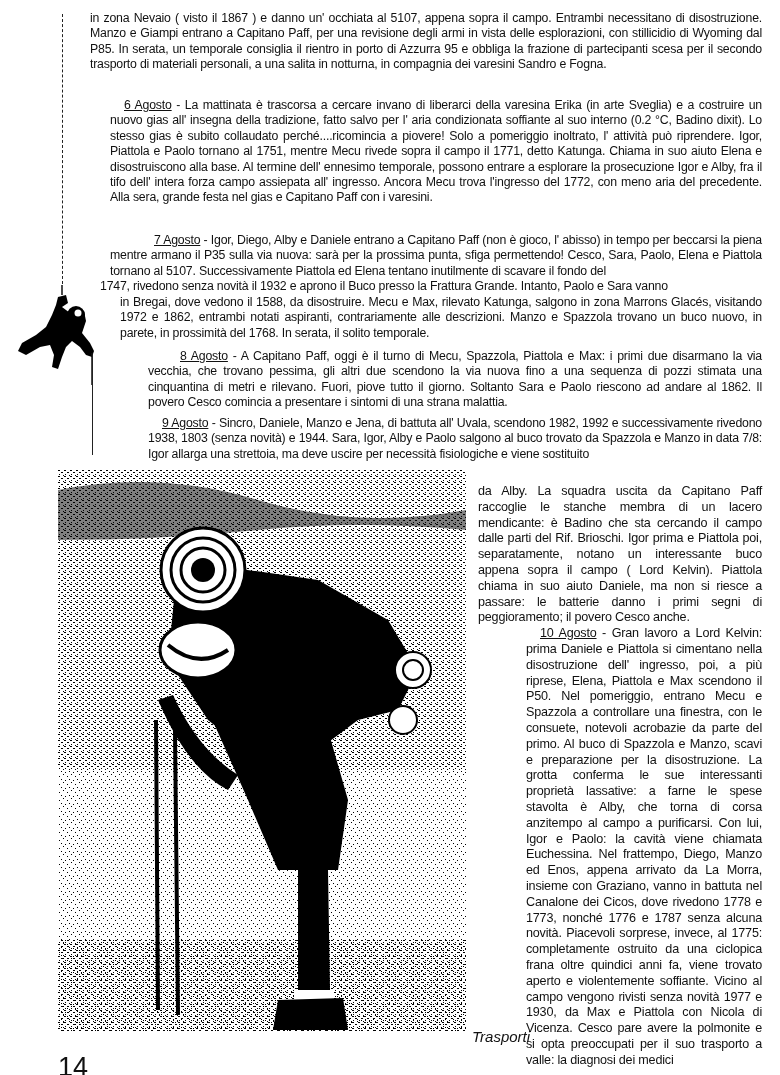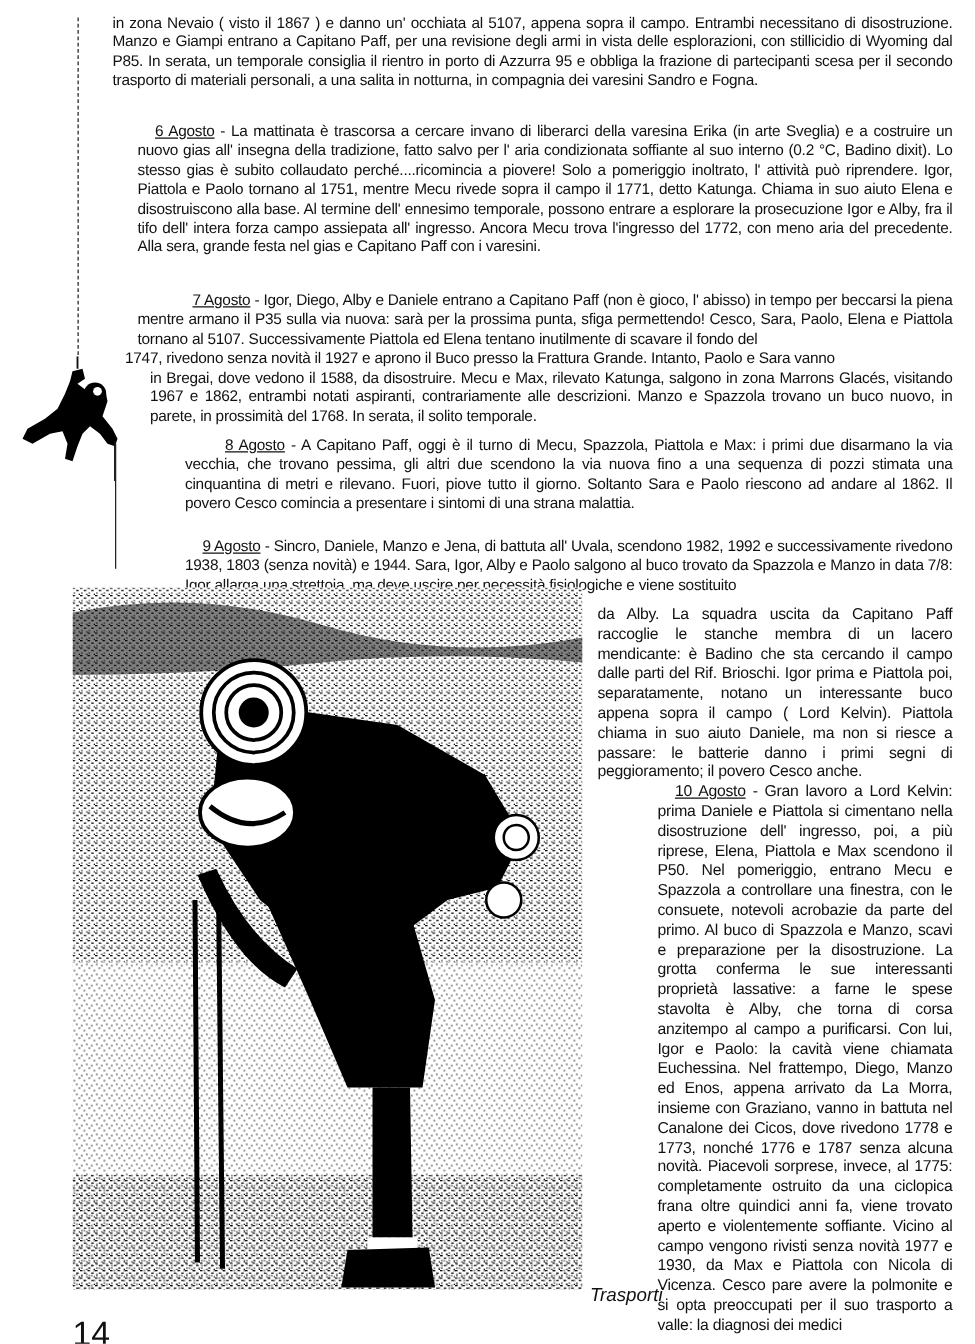--- a/index.html
+++ b/index.html
@@ -22,21 +22,21 @@
   }
   .text p { margin: 0; }
   .indent { text-indent: 14px; padding-left: 48px; }
   .date { text-decoration: underline; }
   .t1 { left: 90px; top: 11px; width: 672px; }
   .t2 { left: 62px; top: 98px; width: 700px; }
   .t3a { left: 62px; top: 233px; width: 700px; }
   .t3b { left: 100px; top: 279px; width: 662px; }
   .t3c { left: 120px; top: 295px; width: 642px; }
   .t4 { left: 100px; top: 349px; width: 662px; }
-  .t5 { left: 100px; top: 430px; width: 662px; }
+  .t5 { left: 100px; top: 416px; width: 662px; }
   .t6 { left: 478px; top: 484px; width: 284px; font-size: 12.6px; line-height: 15.8px; }
   .photo {
     position: absolute; left: 58px; top: 470px; width: 408px; height: 562px;
     background: #fff; overflow: hidden;
   }
   .caption {
     position: absolute; left: 472px; top: 1028px; font-size: 15px; font-style: italic;
   }
   .pagenum { position: absolute; left: 58px; top: 1052px; font-size: 27px; }
 </style>
@@ -58,24 +58,24 @@
 </div>
 
 <div class="text t2">
   <p class="indent"><span class="date">6 Agosto</span><span> - La mattinata è trascorsa a cercare invano di liberarci della varesina Erika (in arte Sveglia) e a costruire un nuovo gias all' insegna della tradizione, fatto salvo per l' aria condizionata soffiante al suo interno (0.2 °C, Badino dixit). Lo stesso gias è subito collaudato perché....ricomincia a piovere! Solo a pomeriggio inoltrato, l' attività può riprendere. Igor, Piattola e Paolo tornano al 1751, mentre Mecu rivede sopra il campo il 1771, detto Katunga. Chiama in suo aiuto Elena e disostruiscono alla base. Al termine dell' ennesimo temporale, possono entrare a esplorare la prosecuzione Igor e Alby, fra il tifo dell' intera forza campo assiepata all' ingresso. Ancora Mecu trova l'ingresso del 1772, con meno aria del precedente. Alla sera, grande festa nel gias e Capitano Paff con i varesini.</span></p>
 </div>
 
 <div class="text t3a">
   <p class="indent" style="text-indent:44px"><span class="date">7 Agosto</span><span> - Igor, Diego, Alby e Daniele entrano a Capitano Paff (non è gioco, l' abisso) in tempo per beccarsi la piena mentre armano il P35 sulla via nuova: sarà per la prossima punta, sfiga permettendo! Cesco, Sara, Paolo, Elena e Piattola tornano al 5107. Successivamente Piattola ed Elena tentano inutilmente di scavare il fondo del</span></p>
 </div>
 <div class="text t3b">
-  <p>1747, rivedono senza novità il 1927 e aprono il Buco presso la Frattura Grande. Intanto, Paolo e Sara vanno</p>
+  <p>1747, rivedono senza novità il 1932 e aprono il Buco presso la Frattura Grande. Intanto, Paolo e Sara vanno</p>
 </div>
 <div class="text t3c" style="top:295px">
-  <p>in Bregai, dove vedono il 1588, da disostruire. Mecu e Max, rilevato Katunga, salgono in zona Marrons Glacés, visitando 1967 e 1862, entrambi notati aspiranti, contrariamente alle descrizioni. Manzo e Spazzola trovano un buco nuovo, in parete, in prossimità del 1768. In serata, il solito temporale.</p>
+  <p>in Bregai, dove vedono il 1588, da disostruire. Mecu e Max, rilevato Katunga, salgono in zona Marrons Glacés, visitando 1972 e 1862, entrambi notati aspiranti, contrariamente alle descrizioni. Manzo e Spazzola trovano un buco nuovo, in parete, in prossimità del 1768. In serata, il solito temporale.</p>
 </div>
 
 <div class="text t4">
   <p class="indent" style="text-indent:32px"><span class="date">8 Agosto</span><span> - A Capitano Paff, oggi è il turno di Mecu, Spazzola, Piattola e Max: i primi due disarmano la via vecchia, che trovano pessima, gli altri due scendono la via nuova fino a una sequenza di pozzi stimata una cinquantina di metri e rilevano. Fuori, piove tutto il giorno. Soltanto Sara e Paolo riescono ad andare al 1862. Il povero Cesco comincia a presentare i sintomi di una strana malattia.</span></p>
 </div>
 
 <div class="text t5">
   <p class="indent"><span class="date">9 Agosto</span><span> - Sincro, Daniele, Manzo e Jena, di battuta all' Uvala, scendono 1982, 1992 e successivamente rivedono 1938, 1803 (senza novità) e 1944. Sara, Igor, Alby e Paolo salgono al buco trovato da Spazzola e Manzo in data 7/8: Igor allarga una strettoia, ma deve uscire per necessità fisiologiche e viene sostituito</span></p>
 </div>
 

